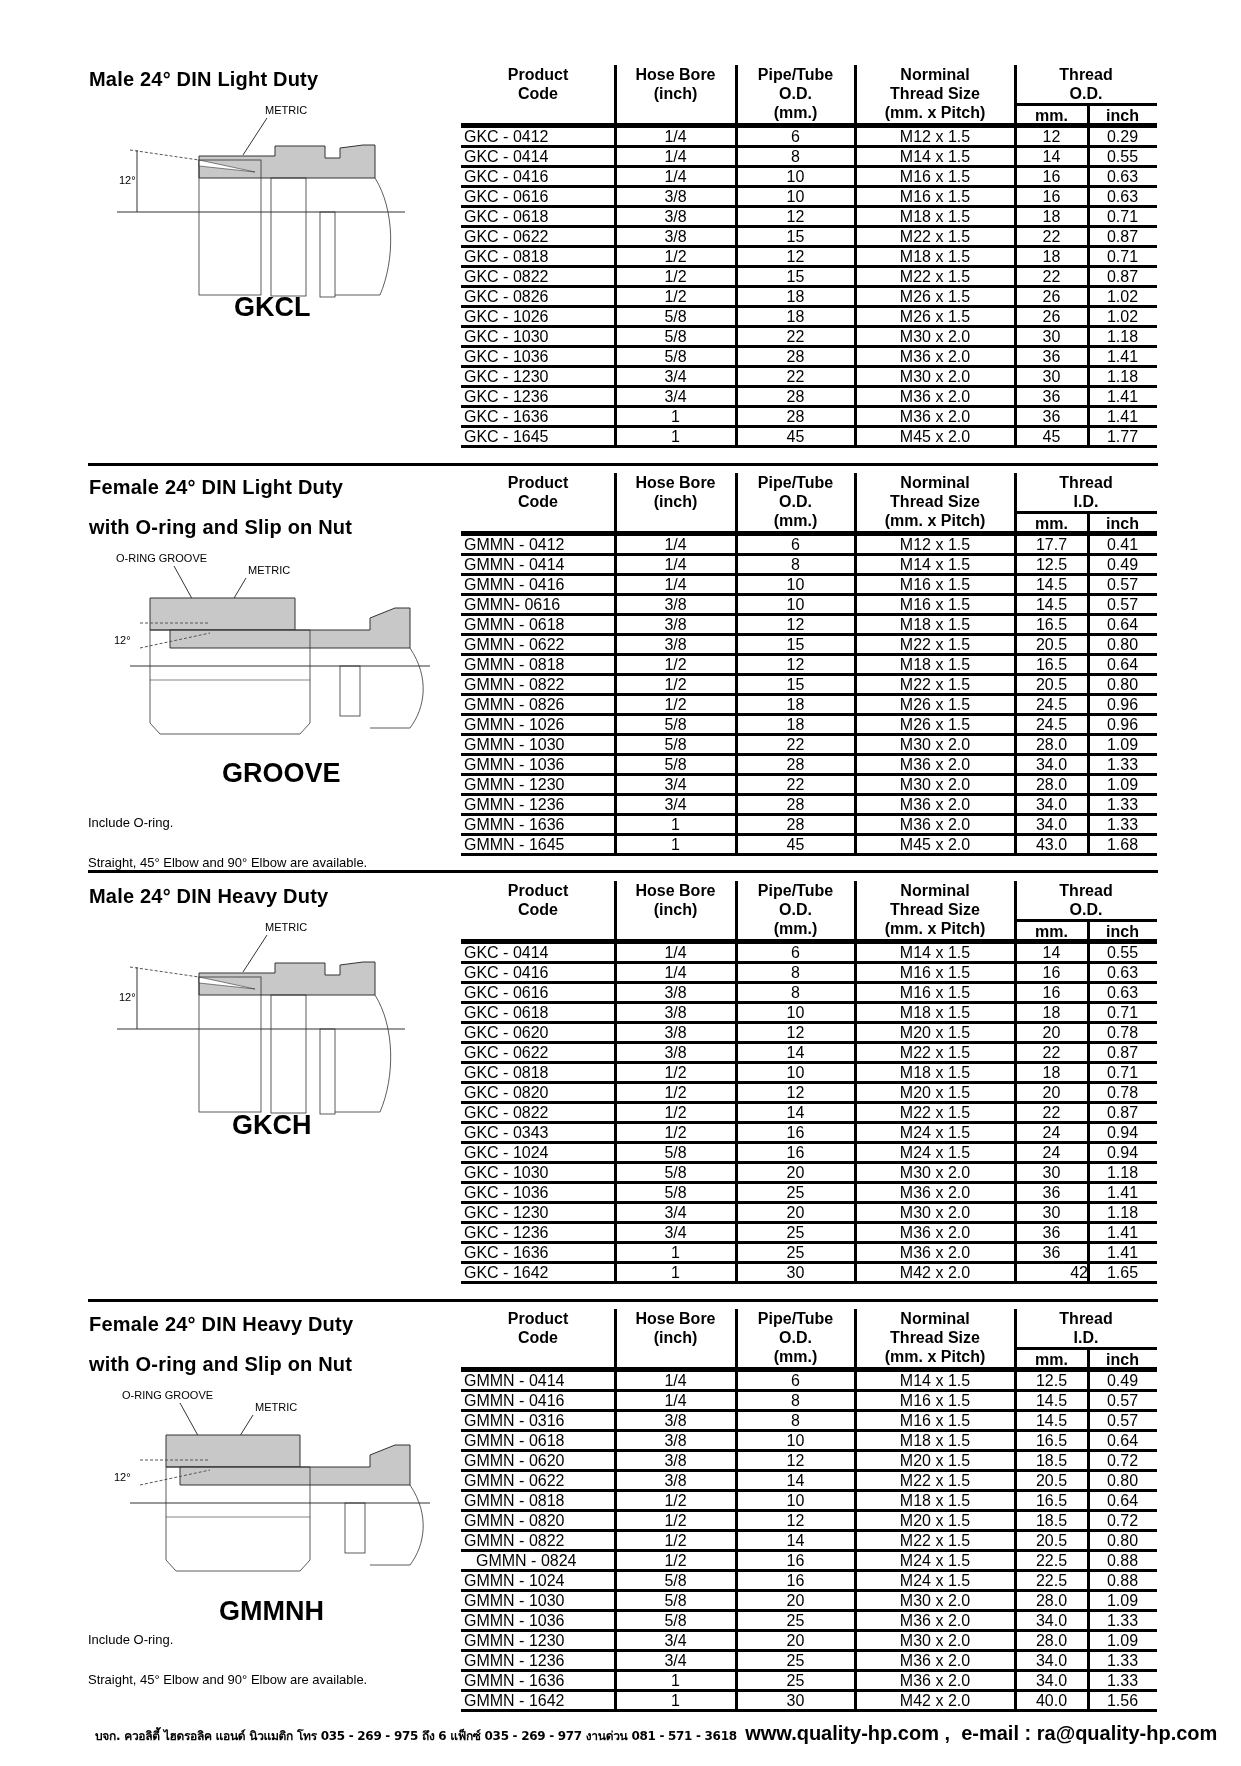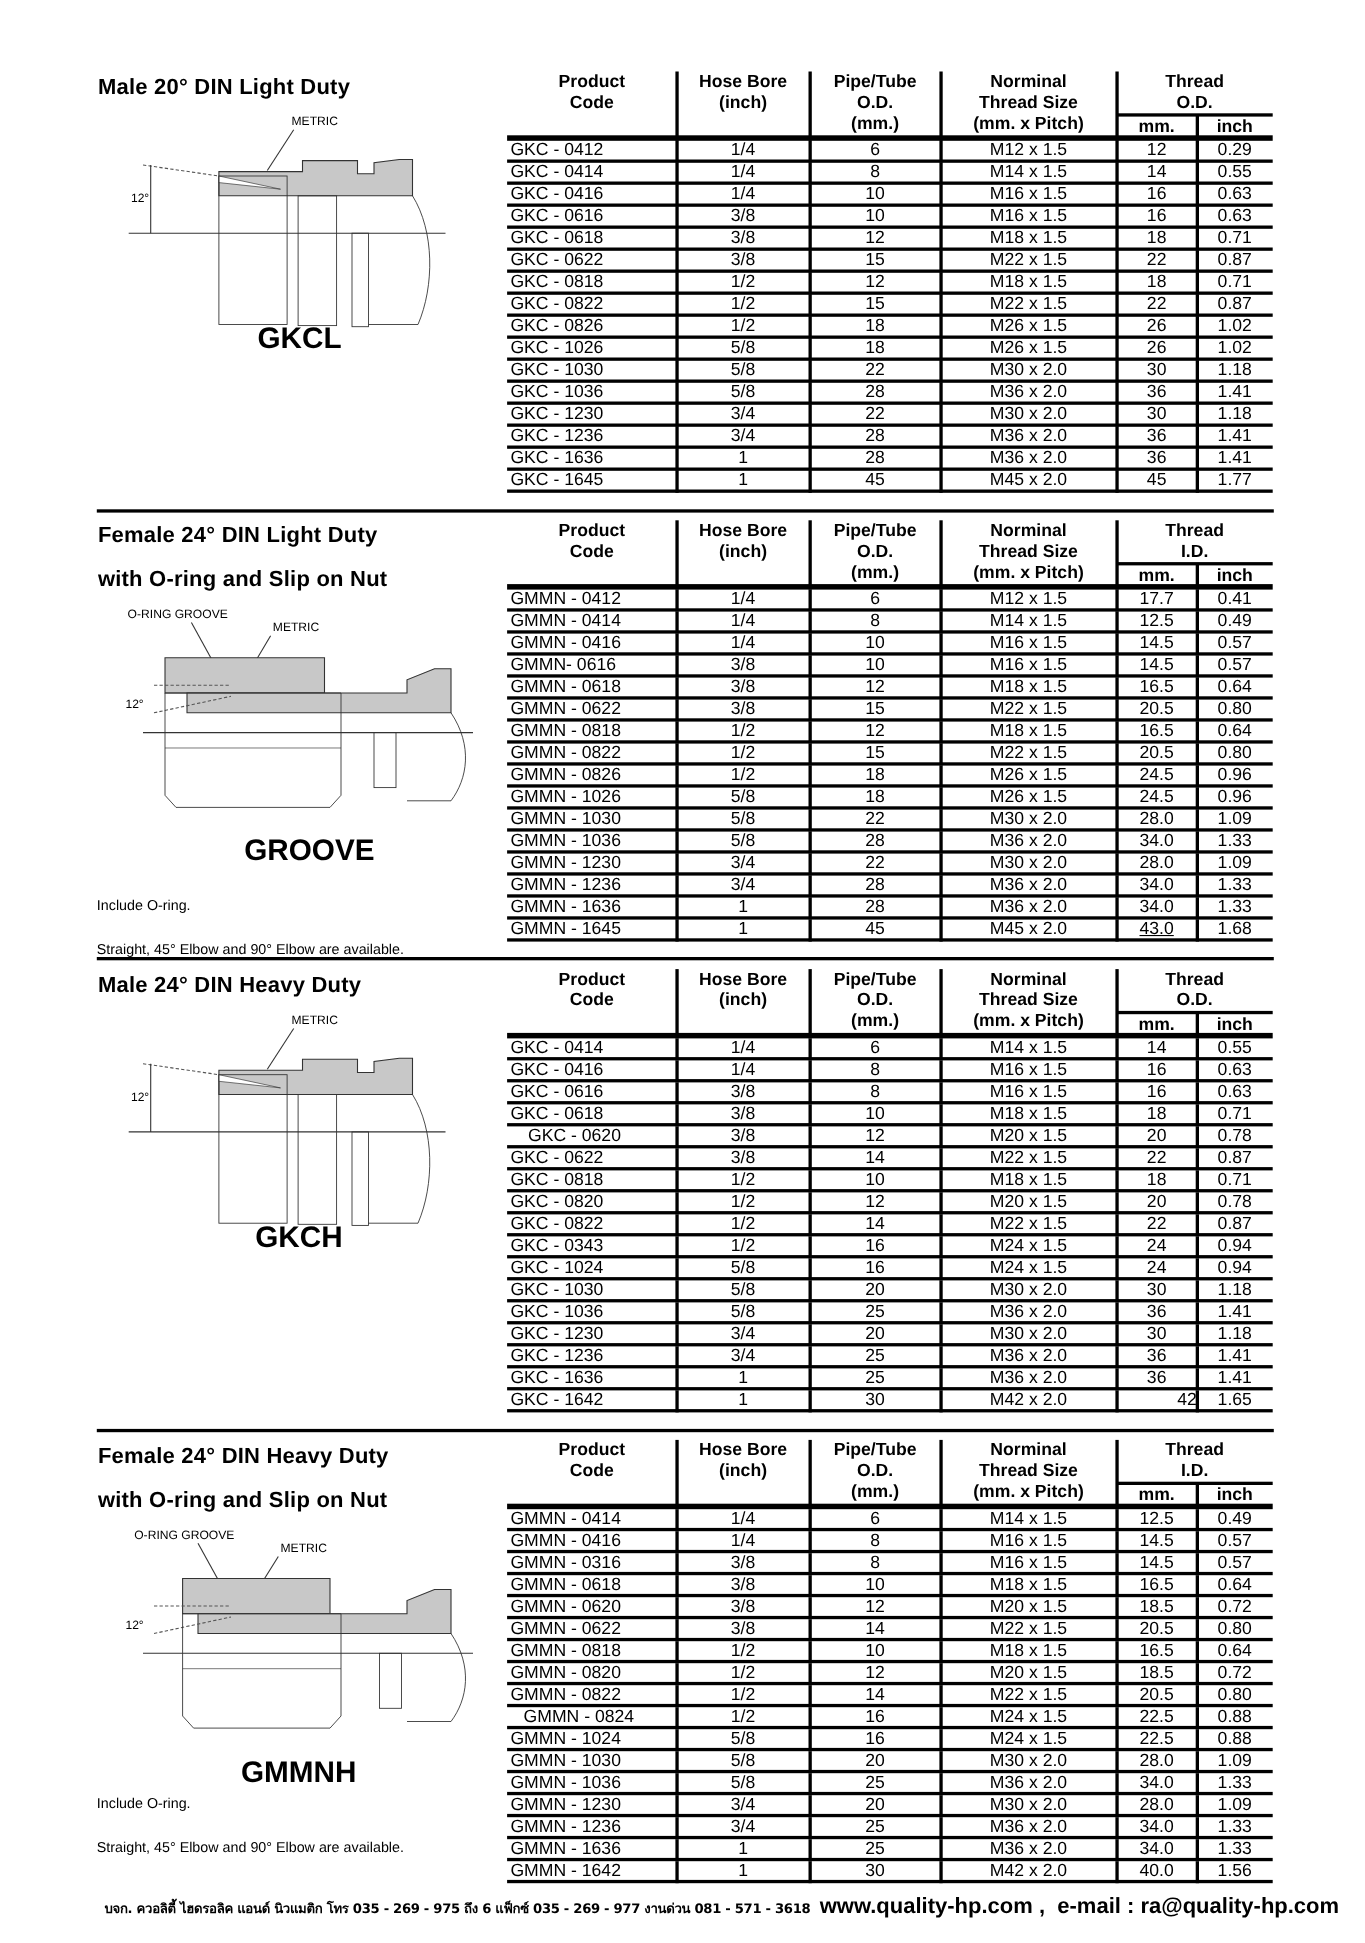--- a/index.html
+++ b/index.html
@@ -19,21 +19,21 @@
   .cell { position:absolute; top:0; height:17px; font-size:16px; line-height:17px; text-align:center; overflow:hidden; white-space:nowrap; font-stretch:condensed; }
   .cell.code { text-align:left; padding-left:3px; }
   .footer { position:absolute; top:1722px; left:95px; white-space:nowrap; }
   .footer .thai { font-size:12px; font-weight:bold; font-family:"DejaVu Sans", sans-serif; letter-spacing:-0.3px; }
   .footer .web { font-size:20px; font-weight:bold; margin-left:4px; }
 </style>
 </head>
 <body>
 
 <div class="section" style="top:0;">
-  <div class="title" style="top:68px;">Male 20° DIN Light Duty</div>
+  <div class="title" style="top:68px;">Male 24° DIN Light Duty</div>
   <svg class="diagram" width="330" height="200" style="top:100px;left:95px;">
     <text x="170" y="14" font-size="11" font-family="Liberation Sans, sans-serif">METRIC</text>
     <line x1="172" y1="18" x2="148" y2="55" stroke="#333" stroke-width="1"></line>
     <line x1="35" y1="50" x2="104" y2="60" stroke="#555" stroke-dasharray="3,2"></line>
     <line x1="42" y1="50" x2="42" y2="112" stroke="#333"></line>
     <text x="24" y="84" font-size="11" font-family="Liberation Sans, sans-serif">12°</text>
     <line x1="22" y1="112" x2="310" y2="112" stroke="#333"></line>
     <polygon points="104,56 180,56 180,46 230,46 230,58 245,58 245,48 268,45 280,45 280,78 104,78" fill="#c8c8c8" stroke="#333"></polygon>
     <polygon points="104,60 160,72 104,66" fill="#fff" stroke="#333" stroke-width="0.6"></polygon>
     <rect x="104" y="60" width="62" height="135" fill="none" stroke="#333" stroke-width="0.8"></rect>
@@ -543,21 +543,21 @@
         <div class="vline" style="left:626px;top:0;height:20px;"></div>
       </div>
       <div class="row">
         <div class="cell code" style="left:0px;width:151px;">GMMN - 1645</div>
         <div class="cell " style="left:154px;width:121px;">1</div>
         <div class="vline" style="left:153px;top:0;height:20px;"></div>
         <div class="cell " style="left:275px;width:119px;">45</div>
         <div class="vline" style="left:274px;top:0;height:20px;"></div>
         <div class="cell " style="left:394px;width:160px;">M45 x 2.0</div>
         <div class="vline" style="left:393px;top:0;height:20px;"></div>
-        <div class="cell " style="left:554px;width:73px;text-decoration:underline;">43.0</div>
+        <div class="cell " style="left:554px;width:73px;">43.0</div>
         <div class="vline" style="left:553px;top:0;height:20px;"></div>
         <div class="cell " style="left:627px;width:69px;">1.68</div>
         <div class="vline" style="left:626px;top:0;height:20px;"></div>
       </div>
     </div>
 </div>
 
 <div class="divider" style="top:870px;"></div>
 
 <div class="section" style="top:0;">
@@ -658,21 +658,21 @@
         <div class="cell " style="left:275px;width:119px;">10</div>
         <div class="vline" style="left:274px;top:0;height:20px;"></div>
         <div class="cell " style="left:394px;width:160px;">M18 x 1.5</div>
         <div class="vline" style="left:393px;top:0;height:20px;"></div>
         <div class="cell " style="left:554px;width:73px;">18</div>
         <div class="vline" style="left:553px;top:0;height:20px;"></div>
         <div class="cell " style="left:627px;width:69px;">0.71</div>
         <div class="vline" style="left:626px;top:0;height:20px;"></div>
       </div>
       <div class="row">
-        <div class="cell code" style="left:16px;width:151px;">GKC - 0620</div>
+        <div class="cell code" style="left:0px;width:151px;">GKC - 0620</div>
         <div class="cell " style="left:154px;width:121px;">3/8</div>
         <div class="vline" style="left:153px;top:0;height:20px;"></div>
         <div class="cell " style="left:275px;width:119px;">12</div>
         <div class="vline" style="left:274px;top:0;height:20px;"></div>
         <div class="cell " style="left:394px;width:160px;">M20 x 1.5</div>
         <div class="vline" style="left:393px;top:0;height:20px;"></div>
         <div class="cell " style="left:554px;width:73px;">20</div>
         <div class="vline" style="left:553px;top:0;height:20px;"></div>
         <div class="cell " style="left:627px;width:69px;">0.78</div>
         <div class="vline" style="left:626px;top:0;height:20px;"></div>

